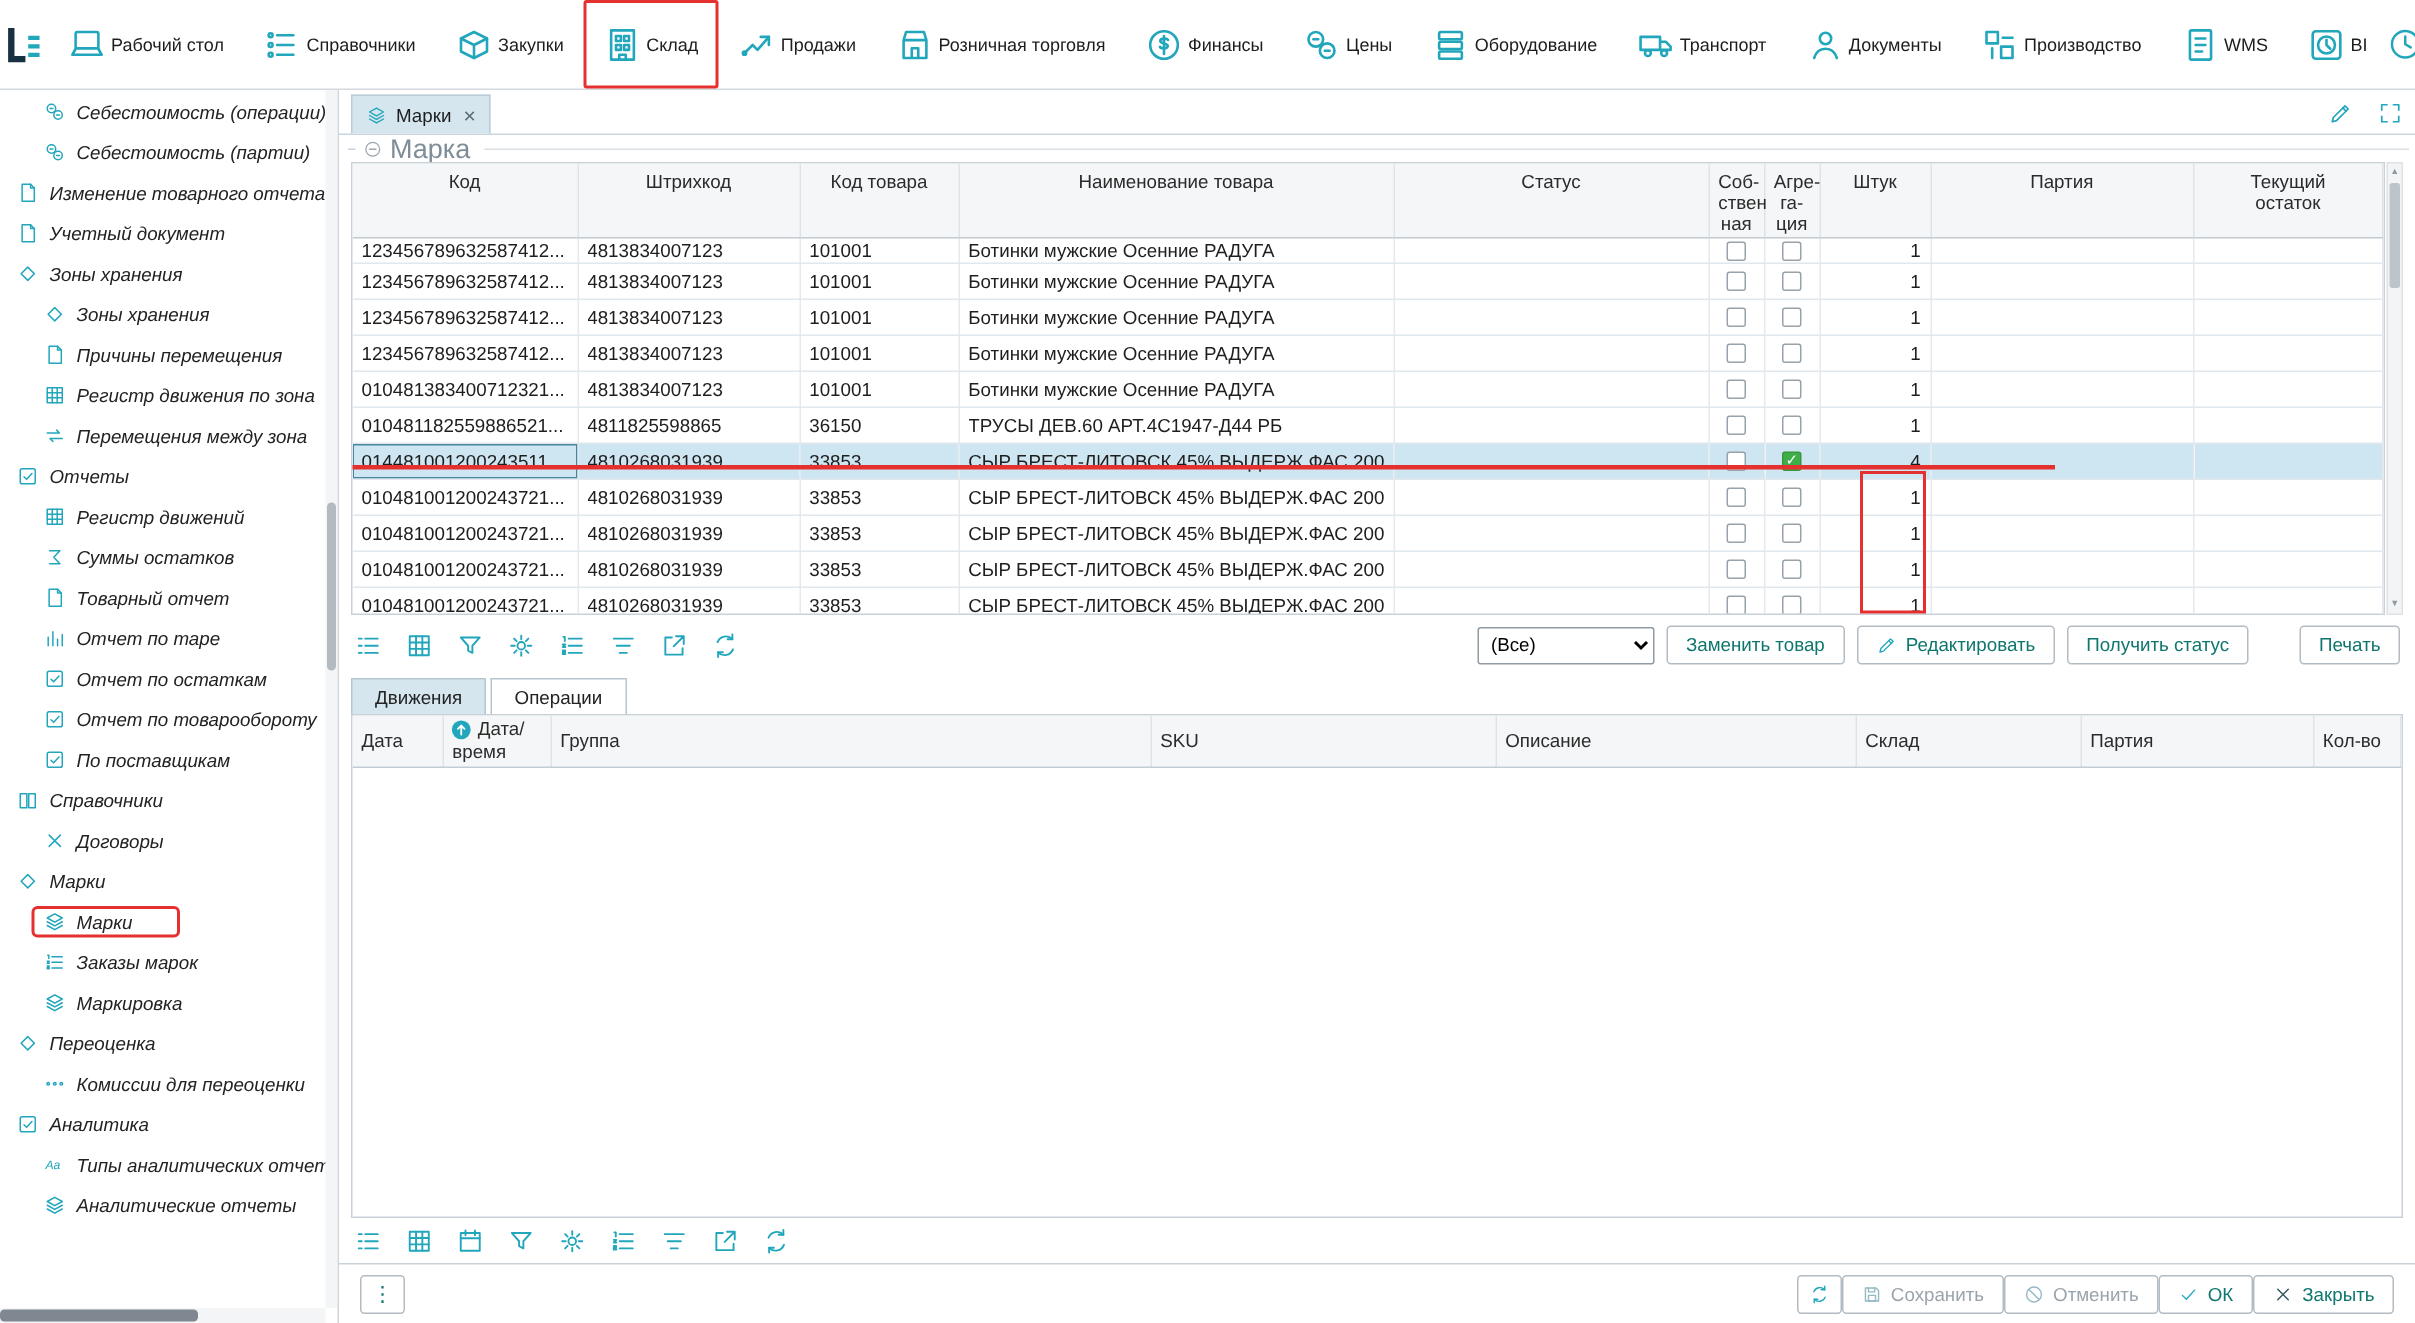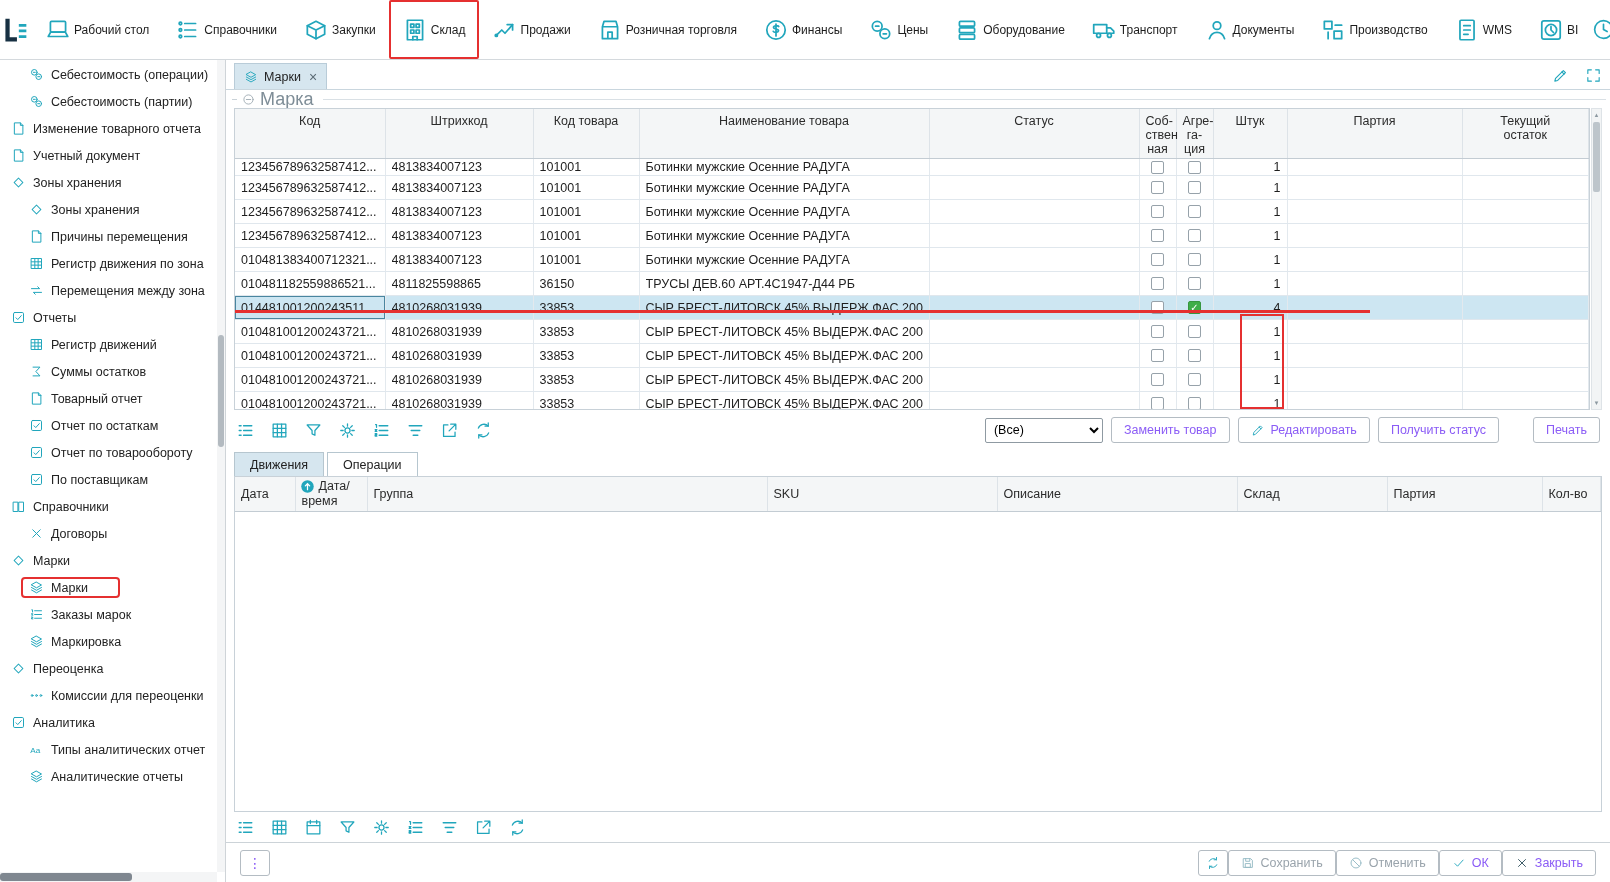--- a/index.html
+++ b/index.html
@@ -18,21 +18,21 @@
 .nav-label{font-size:12px;color:#1d1d1d;white-space:nowrap;}
 .nav-item.highlighted{border-color:var(--red);}
 .top-icons{margin-left:auto;display:flex;align-items:center;gap:24px;padding-right:20px;}
 .top-icons .icon{width:25px;height:25px;color:var(--accent);cursor:pointer;}
 
 
 .body{display:flex;height:822px;}
 .sidebar{width:226px;border-right:1px solid #cfd4d8;position:relative;overflow:hidden;background:#fff;}
 .sb-list{padding-top:1px;}
 .sb-item{height:27px;display:flex;align-items:center;cursor:pointer;white-space:nowrap;overflow:hidden;}
-.sb-item .ring{display:inline-flex;align-items:center;gap:7px;border:2px solid transparent;border-radius:4px;padding:1px 6px;}
+.sb-item .ring{display:inline-flex;align-items:center;gap:7px;border:2px solid transparent;border-radius:4px;padding:1px 6px;font-style:italic;}
 .sb-item.lvl0{padding-left:3px;}
 .sb-item.lvl1{padding-left:21px;}
 .sb-item .icon{width:15px;height:15px;color:var(--accent);}
 .sb-label{color:#222;}
 .sb-item.link .sb-label{color:#1f9db5;text-decoration:underline;}
 .sb-item.highlighted .ring{border-color:var(--red);padding-right:30px;}
 .sb-vscroll{position:absolute;top:0;right:0;bottom:10px;width:8px;background:#f4f5f6;}
 .sb-vthumb{position:absolute;top:275px;height:112px;left:1px;right:1px;background:#b3bac0;border-radius:3px;}
 .sb-hscroll{position:absolute;left:0;right:8px;bottom:0;height:10px;background:#f4f5f6;}
 .sb-hthumb{position:absolute;left:0;top:1px;bottom:1px;width:132px;background:#7f8790;border-radius:3px;}
@@ -76,21 +76,21 @@
 .vthumb{position:absolute;top:13px;left:1px;right:1px;height:70px;background:#bdc5cb;border-radius:2px;}
 .annot-line{position:absolute;left:1px;top:202px;width:1135px;height:3px;background:var(--red);z-index:6;}
 .annot-box{position:absolute;left:1006px;top:206px;width:44px;height:95px;border:2px solid var(--red);z-index:6;}
 
 
 .mid-toolbar{height:36px;display:flex;align-items:center;padding:0 10px;}
 .tools{display:flex;align-items:center;gap:15px;}
 .tools .icon{width:19px;height:19px;color:var(--accent);cursor:pointer;}
 .mid-right{margin-left:auto;display:flex;align-items:center;gap:8px;}
 .fsel{height:25px;width:118px;border:1px solid #8f9aa2;border-radius:2px;background:#fff;font-family:inherit;font-size:12.5px;padding:0 4px;}
-.btn{height:26px;display:inline-flex;align-items:center;justify-content:center;gap:6px;padding:0 12px;background:#fff;border:1px solid #b4bcc3;border-radius:3px;font-family:inherit;font-size:12.5px;color:#8b5cf6;cursor:pointer;}
+.btn{height:26px;display:inline-flex;align-items:center;justify-content:center;gap:6px;padding:0 12px;background:#fff;border:1px solid #b4bcc3;border-radius:3px;font-family:inherit;font-size:12.5px;color:#0f766e;cursor:pointer;}
 .btn .icon{width:14px;height:14px;color:var(--accent);}
 #grid-buttons{display:inline-flex;gap:8px;}
 .btn.sep{margin-left:26px;}
 
 
 .tabs2{height:28px;display:flex;align-items:flex-end;gap:3px;padding:0 8px;}
 .tab2{height:24px;display:flex;align-items:center;padding:0 15px;border:1px solid #b6c6cf;border-bottom:none;background:#fff;cursor:pointer;color:#222;}
 .tab2.active{background:#d6e6ef;}
 .detail-grid{flex:1;margin:0 8px;border:1px solid var(--border);background:#fff;overflow:hidden;}
 #detail-table th{height:34px;vertical-align:middle;padding-top:2px;}
@@ -439,20 +439,30 @@
             <span class="ring">
               <span class="icon" data-name="document-icon">
                 <svg viewBox="0 0 24 24" fill="none" stroke="currentColor" stroke-width="1.6" stroke-linecap="round" stroke-linejoin="round">
                   <path d="M6 3h9l4 4v14H6z"></path>
                   <path d="M15 3v4h4"></path>
                 </svg>
               </span>
               <span class="sb-label" data-name="sidebar-item-label">Товарный отчет</span>
             </span>
           </div>
+          <div class="sb-item lvl1" data-name="sidebar-item-13">
+            <span class="ring">
+              <span class="icon" data-name="barchart-icon">
+                <svg viewBox="0 0 24 24" fill="none" stroke="currentColor" stroke-width="1.6" stroke-linecap="round" stroke-linejoin="round">
+                  <path d="M5 20V11M10 20V5M15 20v-7M20 20V8"></path>
+                </svg>
+              </span>
+              <span class="sb-label" data-name="sidebar-item-label">Отчет по таре</span>
+            </span>
+          </div>
           <div class="sb-item lvl1" data-name="sidebar-item-14">
             <span class="ring">
               <span class="icon" data-name="report-icon">
                 <svg viewBox="0 0 24 24" fill="none" stroke="currentColor" stroke-width="1.6" stroke-linecap="round" stroke-linejoin="round">
                   <rect x="4" y="4" width="16" height="16" rx="2"></rect>
                   <path d="M8 12.5l2.8 2.8L16.5 9"></path>
                 </svg>
               </span>
               <span class="sb-label" data-name="sidebar-item-label">Отчет по остаткам</span>
             </span>

